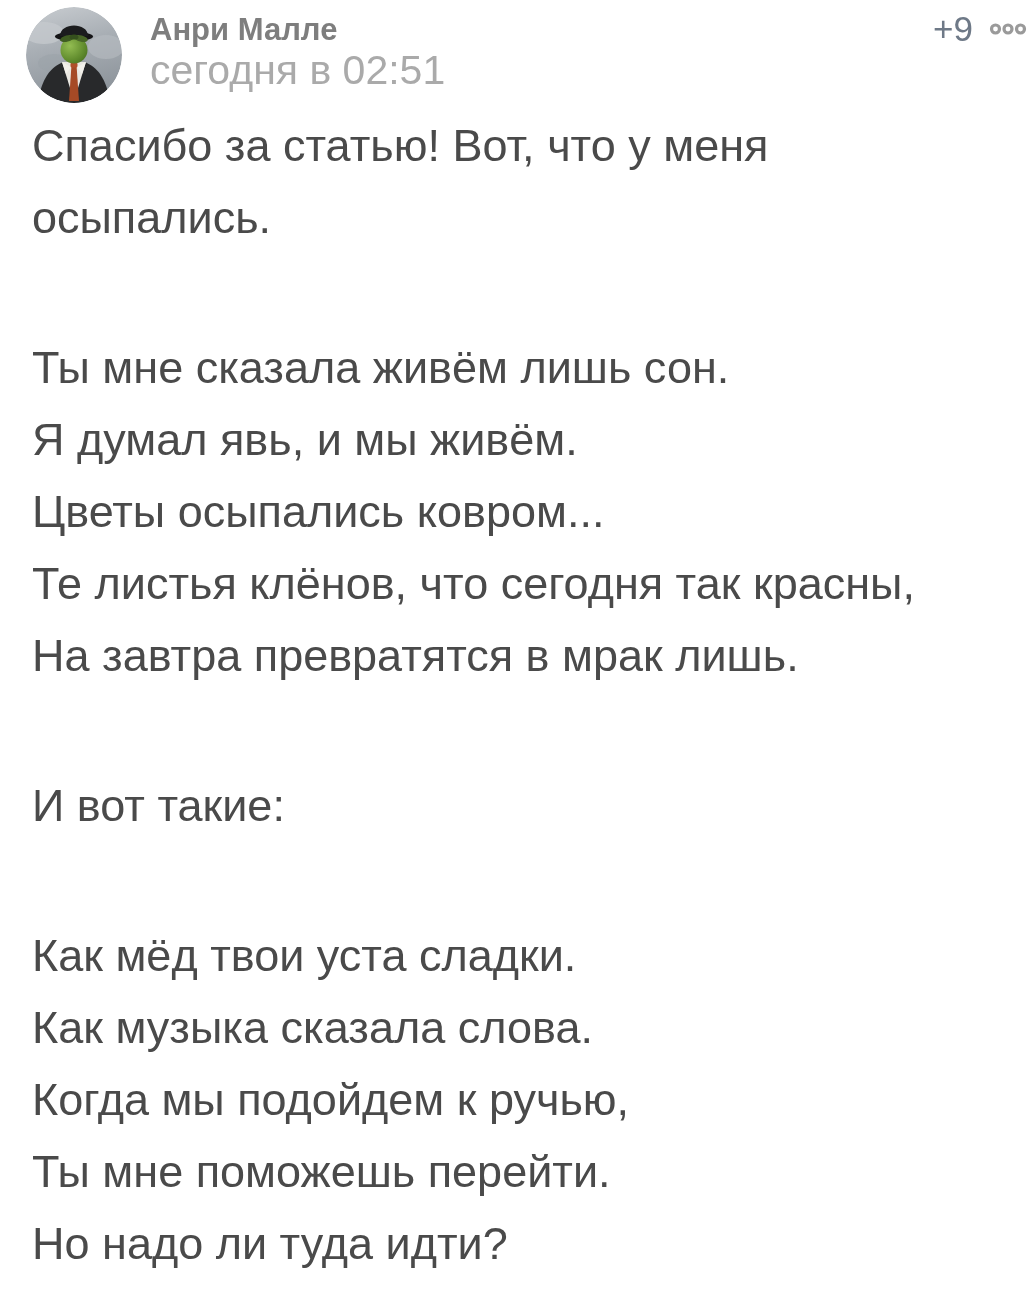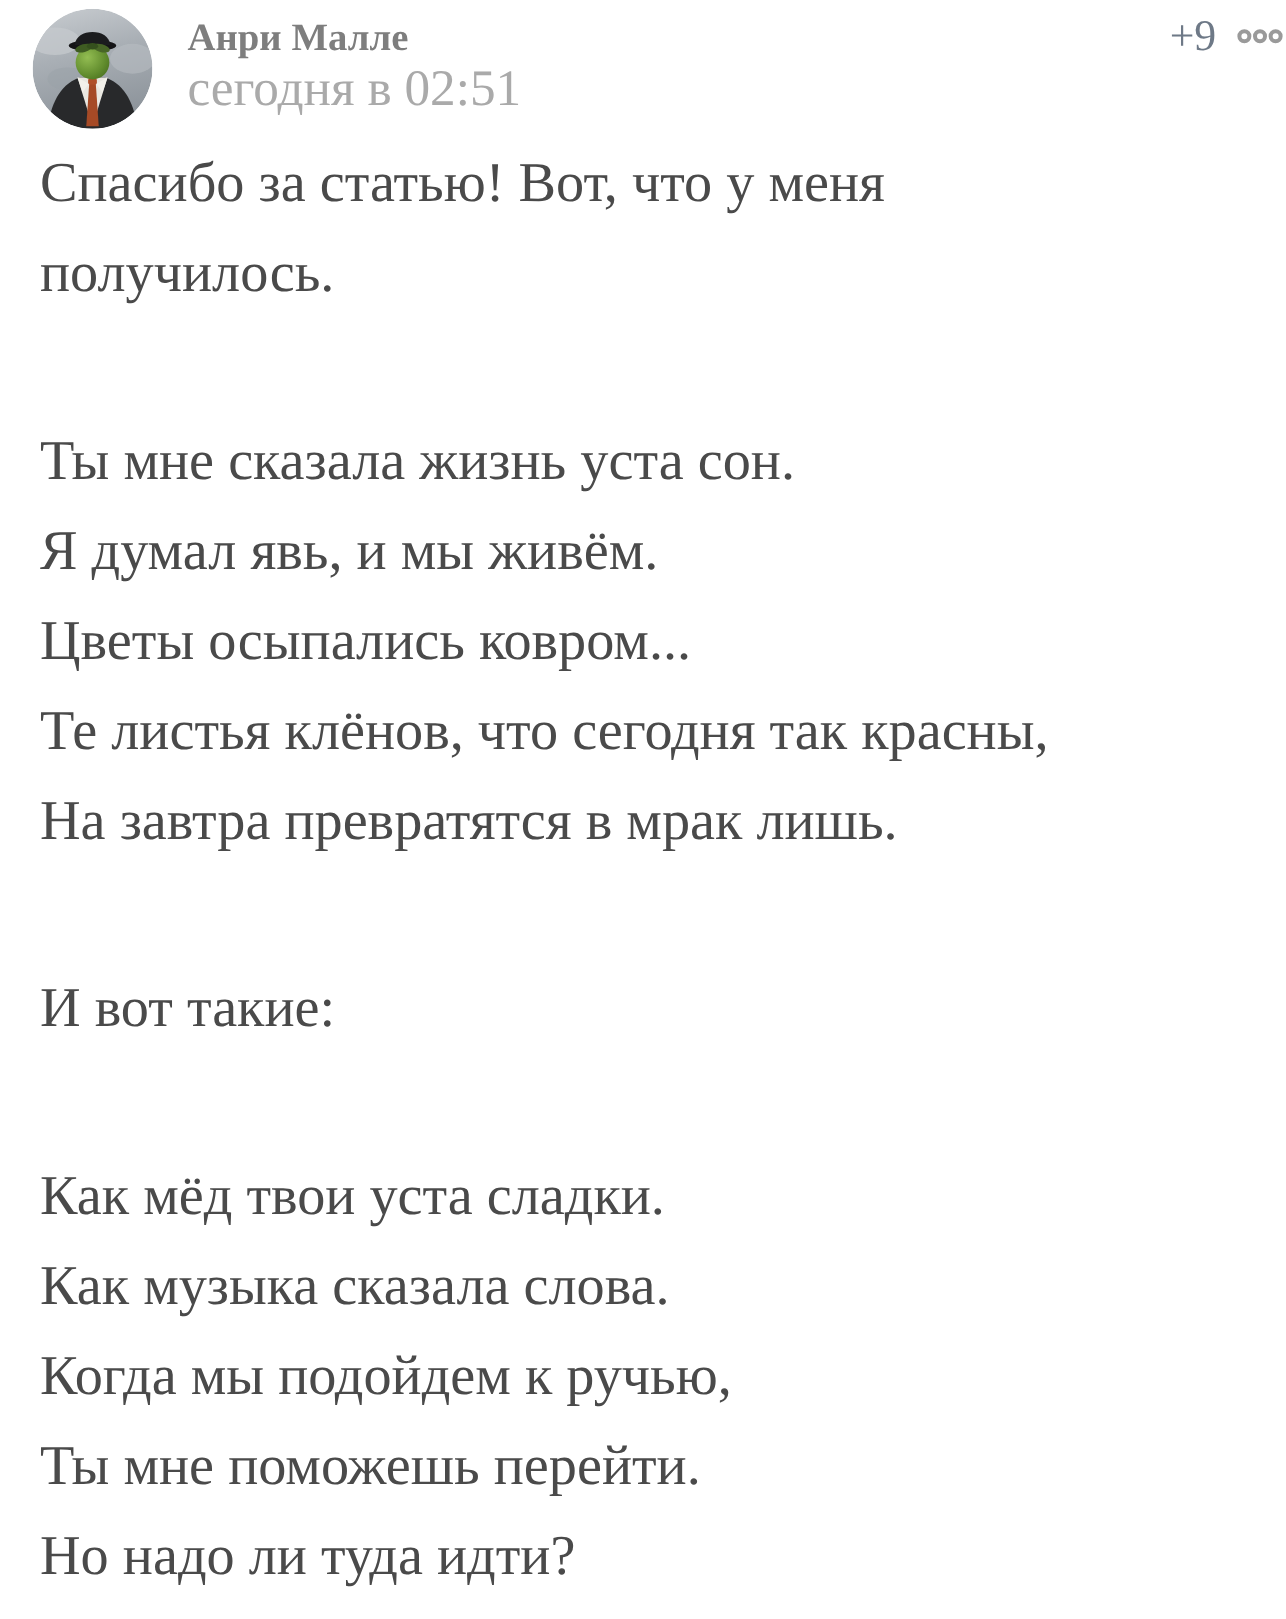--- a/index.html
+++ b/index.html
@@ -12,21 +12,21 @@
   }
   *{margin:0;padding:0;box-sizing:border-box;}
   html,body{background:var(--bg);}
   body{
     width:1029px;
     height:1295px;
     overflow:hidden;
     font-family:"Liberation Sans","DejaVu Sans",sans-serif;
     position:relative;
   }
-  .post{width:100%;height:100%;position:relative;background:var(--bg);font-family:Liberation Serif, serif;}
+  .post{width:100%;height:100%;position:relative;background:var(--bg);}
   .post-header{position:relative;height:103px;}
   .avatar{
     position:absolute;left:26px;top:7px;
     width:96px;height:96px;border-radius:50%;
     overflow:hidden;cursor:pointer;
   }
   .avatar svg{display:block;width:100%;height:100%;}
   .author-name{
     position:absolute;left:150px;top:12px;
     font-size:31px;font-weight:bold;color:var(--name-text);
@@ -120,25 +120,25 @@
         </svg>
       </span>
     </div>
 
   </div>
 
   <div class="post-body">
 
     <div class="paragraph">
       <div class="line">Спасибо за статью! Вот, что у меня</div>
-      <div class="line">получилось.</div>
+      <div class="line">осыпались.</div>
     </div>
 
     <div class="paragraph">
-      <div class="line">Ты мне сказала жизнь уста сон.</div>
+      <div class="line">Ты мне сказала живём лишь сон.</div>
       <div class="line">Я думал явь, и мы живём.</div>
       <div class="line">Цветы осыпались ковром...</div>
       <div class="line">Те листья клёнов, что сегодня так красны,</div>
       <div class="line">На завтра превратятся в мрак лишь.</div>
     </div>
 
     <div class="paragraph">
       <div class="line">И вот такие:</div>
     </div>
 

